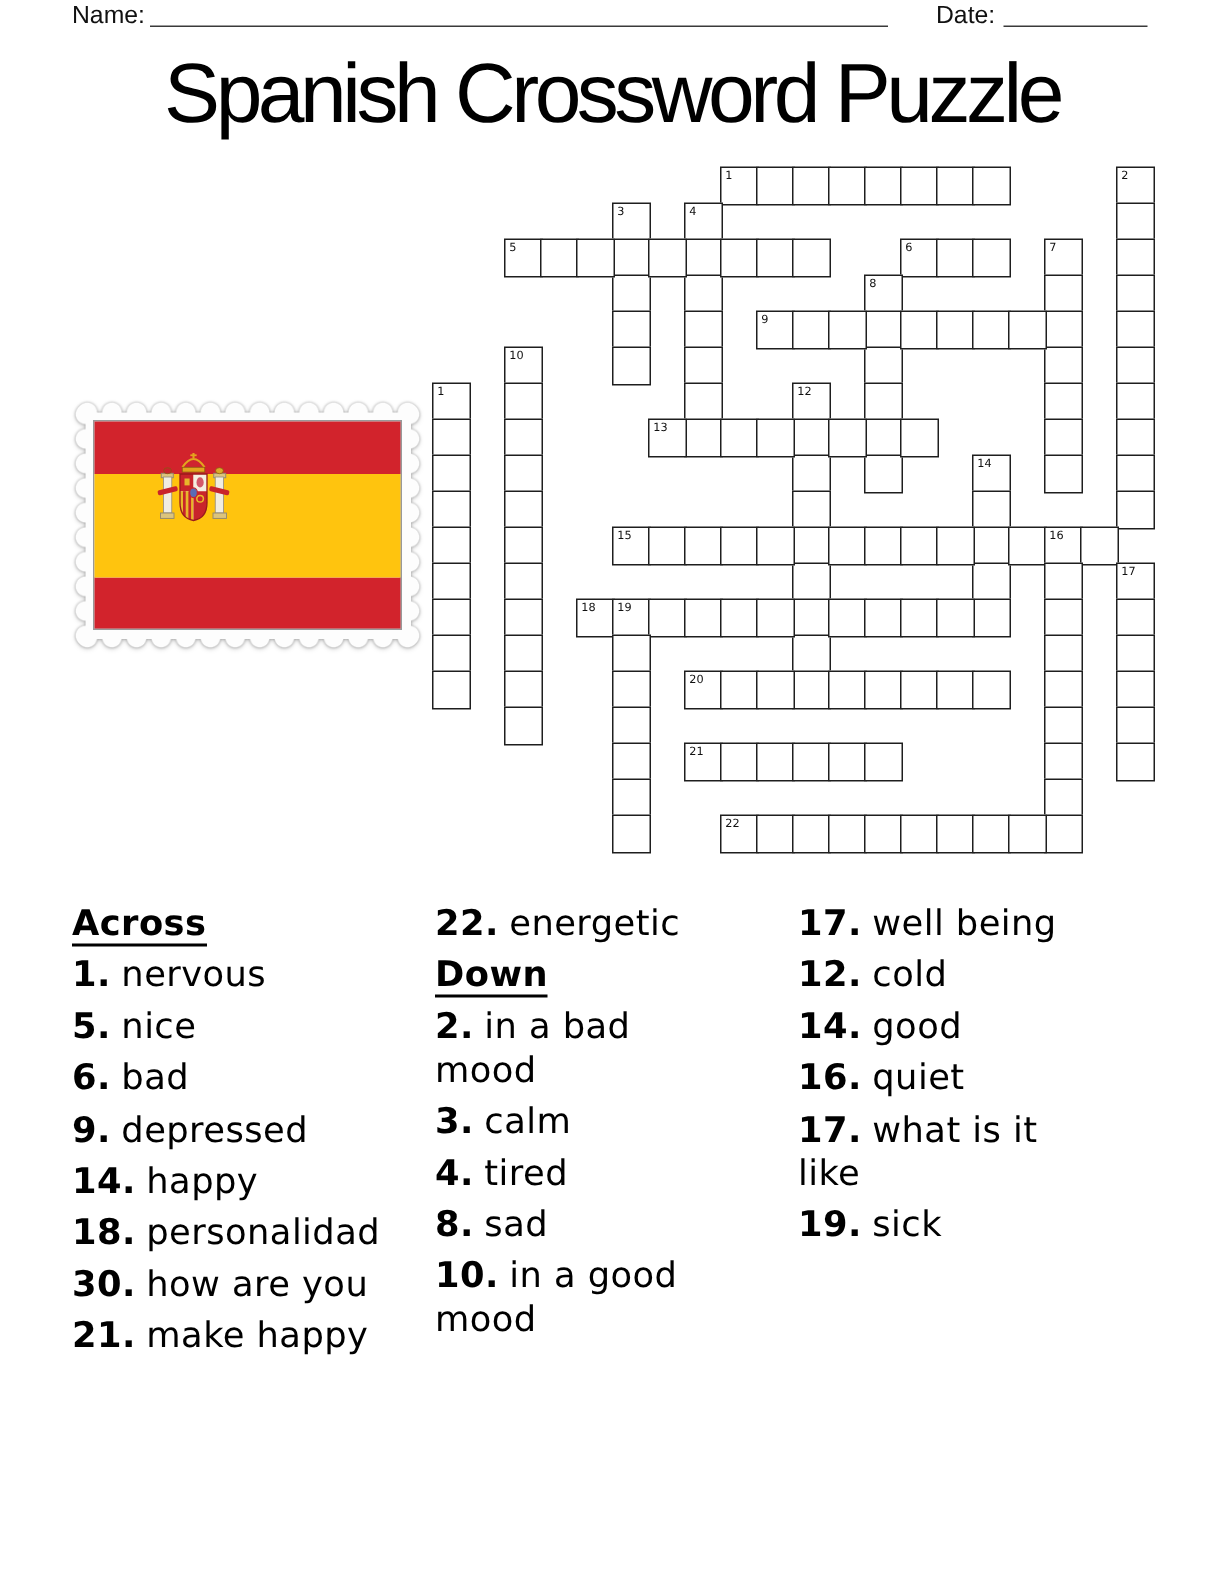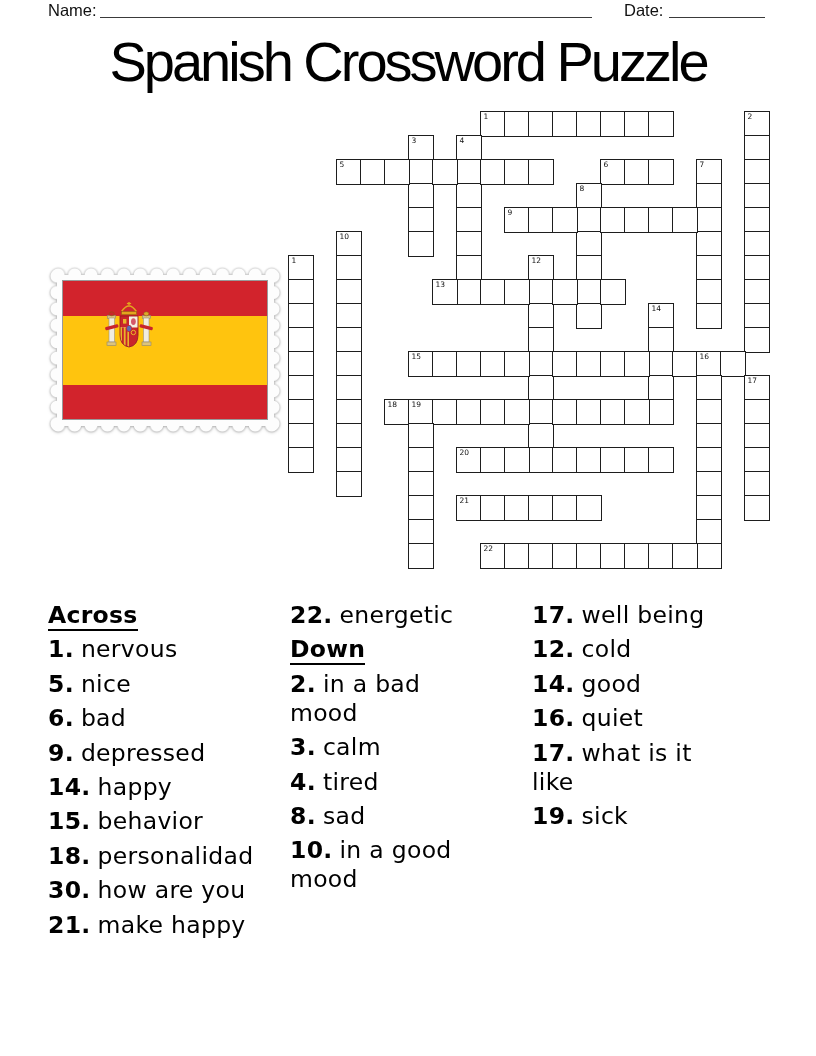--- a/index.html
+++ b/index.html
@@ -341,21 +341,20 @@
     <div class="cell" style="left: 384px; top: 432px;"></div>
   </div>
 
 <div class="clue-col" id="clue-col-0">
     <div class="clue-heading"><span>Across</span></div>
     <div class="clue"><span class="num">1.</span><span class="txt">nervous</span></div>
     <div class="clue"><span class="num">5.</span><span class="txt">nice</span></div>
     <div class="clue"><span class="num">6.</span><span class="txt">bad</span></div>
     <div class="clue"><span class="num">9.</span><span class="txt">depressed</span></div>
     <div class="clue"><span class="num">14.</span><span class="txt">happy</span></div>
-    <div class="clue"><span class="num">15.</span><span class="txt">behavior</span></div>
     <div class="clue"><span class="num">18.</span><span class="txt">personalidad</span></div>
     <div class="clue"><span class="num">30.</span><span class="txt">how are you</span></div>
     <div class="clue"><span class="num">21.</span><span class="txt">make happy</span></div>
   </div>
 <div class="clue-col" id="clue-col-1">
     <div class="clue"><span class="num">22.</span><span class="txt">energetic</span></div>
     <div class="clue-heading"><span>Down</span></div>
     <div class="clue"><span class="num">2.</span><span class="txt">in a bad mood</span></div>
     <div class="clue"><span class="num">3.</span><span class="txt">calm</span></div>
     <div class="clue"><span class="num">4.</span><span class="txt">tired</span></div>

